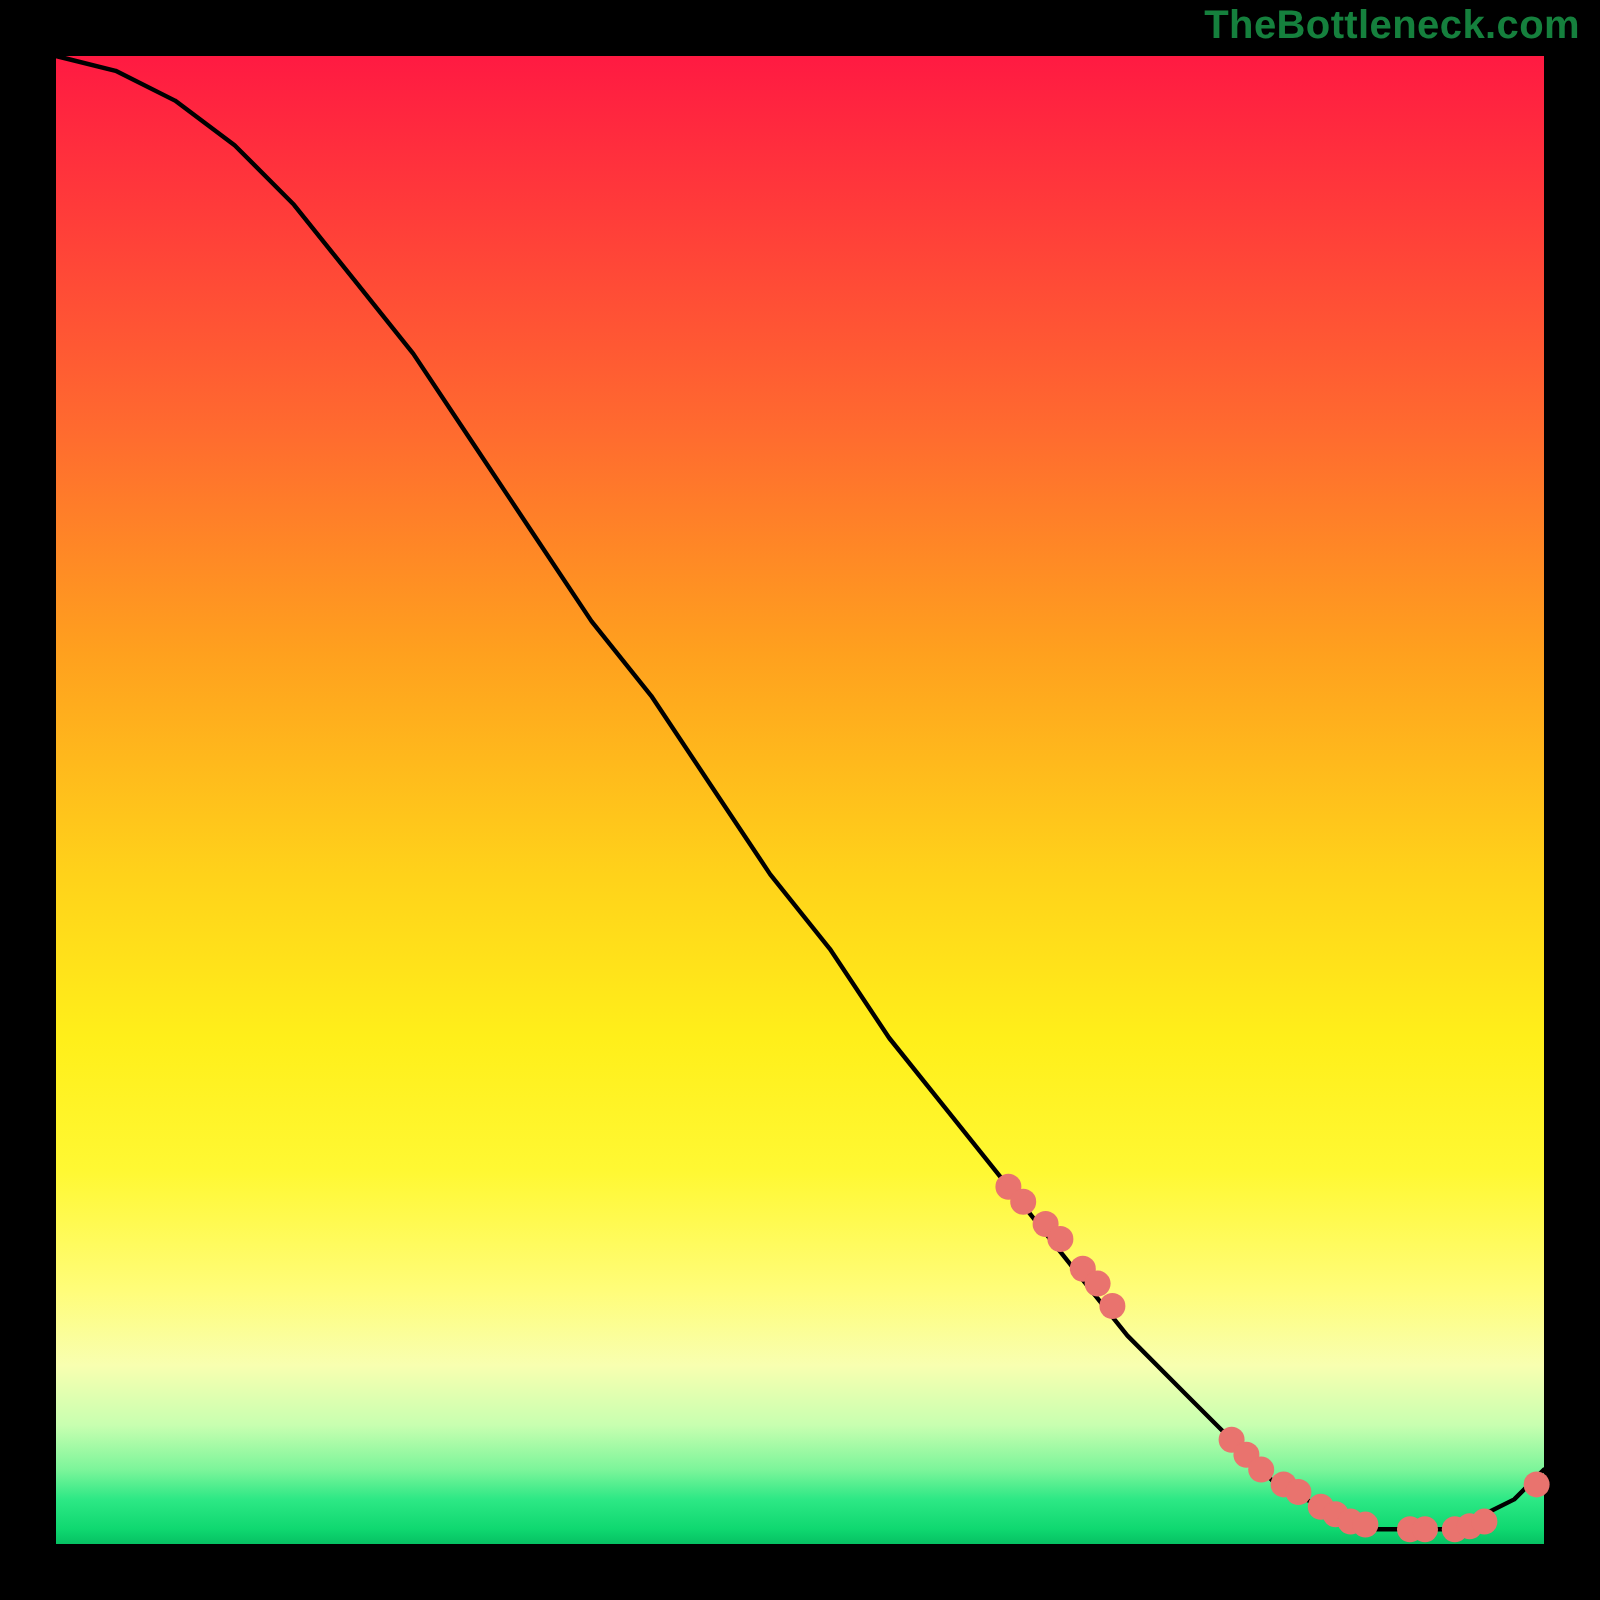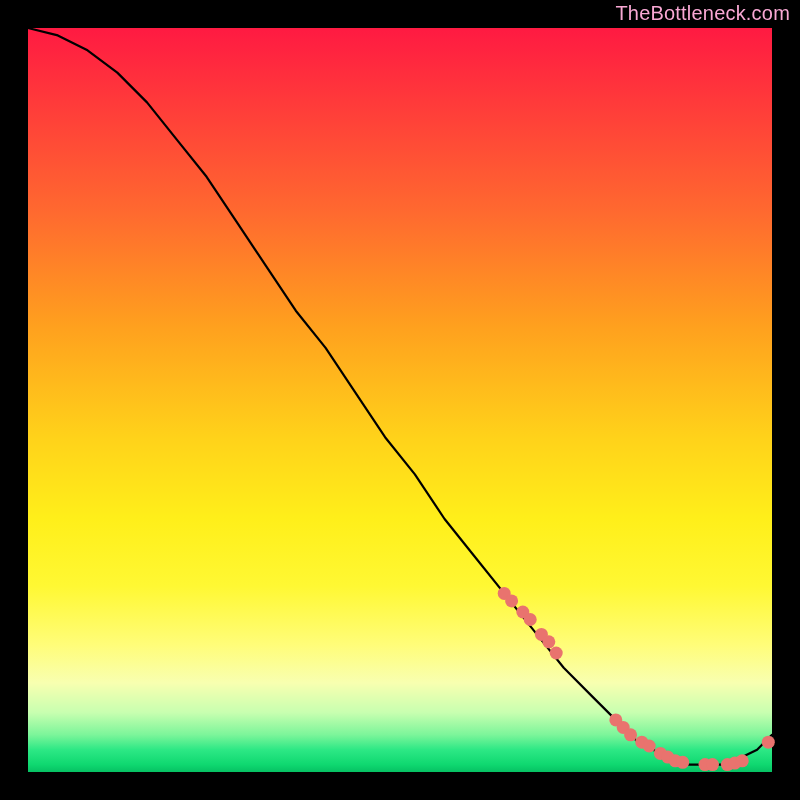--- a/index.html
+++ b/index.html
@@ -14,23 +14,23 @@
   .frame {
     position: relative;
     width: 800px;
     height: 800px;
     background: #000;
   }
   .watermark {
     position: absolute;
     top: 2px;
     right: 10px;
-    color: #f9a8d4;
+    color: #15803d;
     font-size: 20px;
-    font-weight: 400;
+    font-weight: 700;
     letter-spacing: 0.2px;
     z-index: 5;
   }
   .plot {
     position: absolute;
     left: 28px;
     top: 28px;
     width: 744px;
     height: 744px;
     background: linear-gradient(to bottom,

